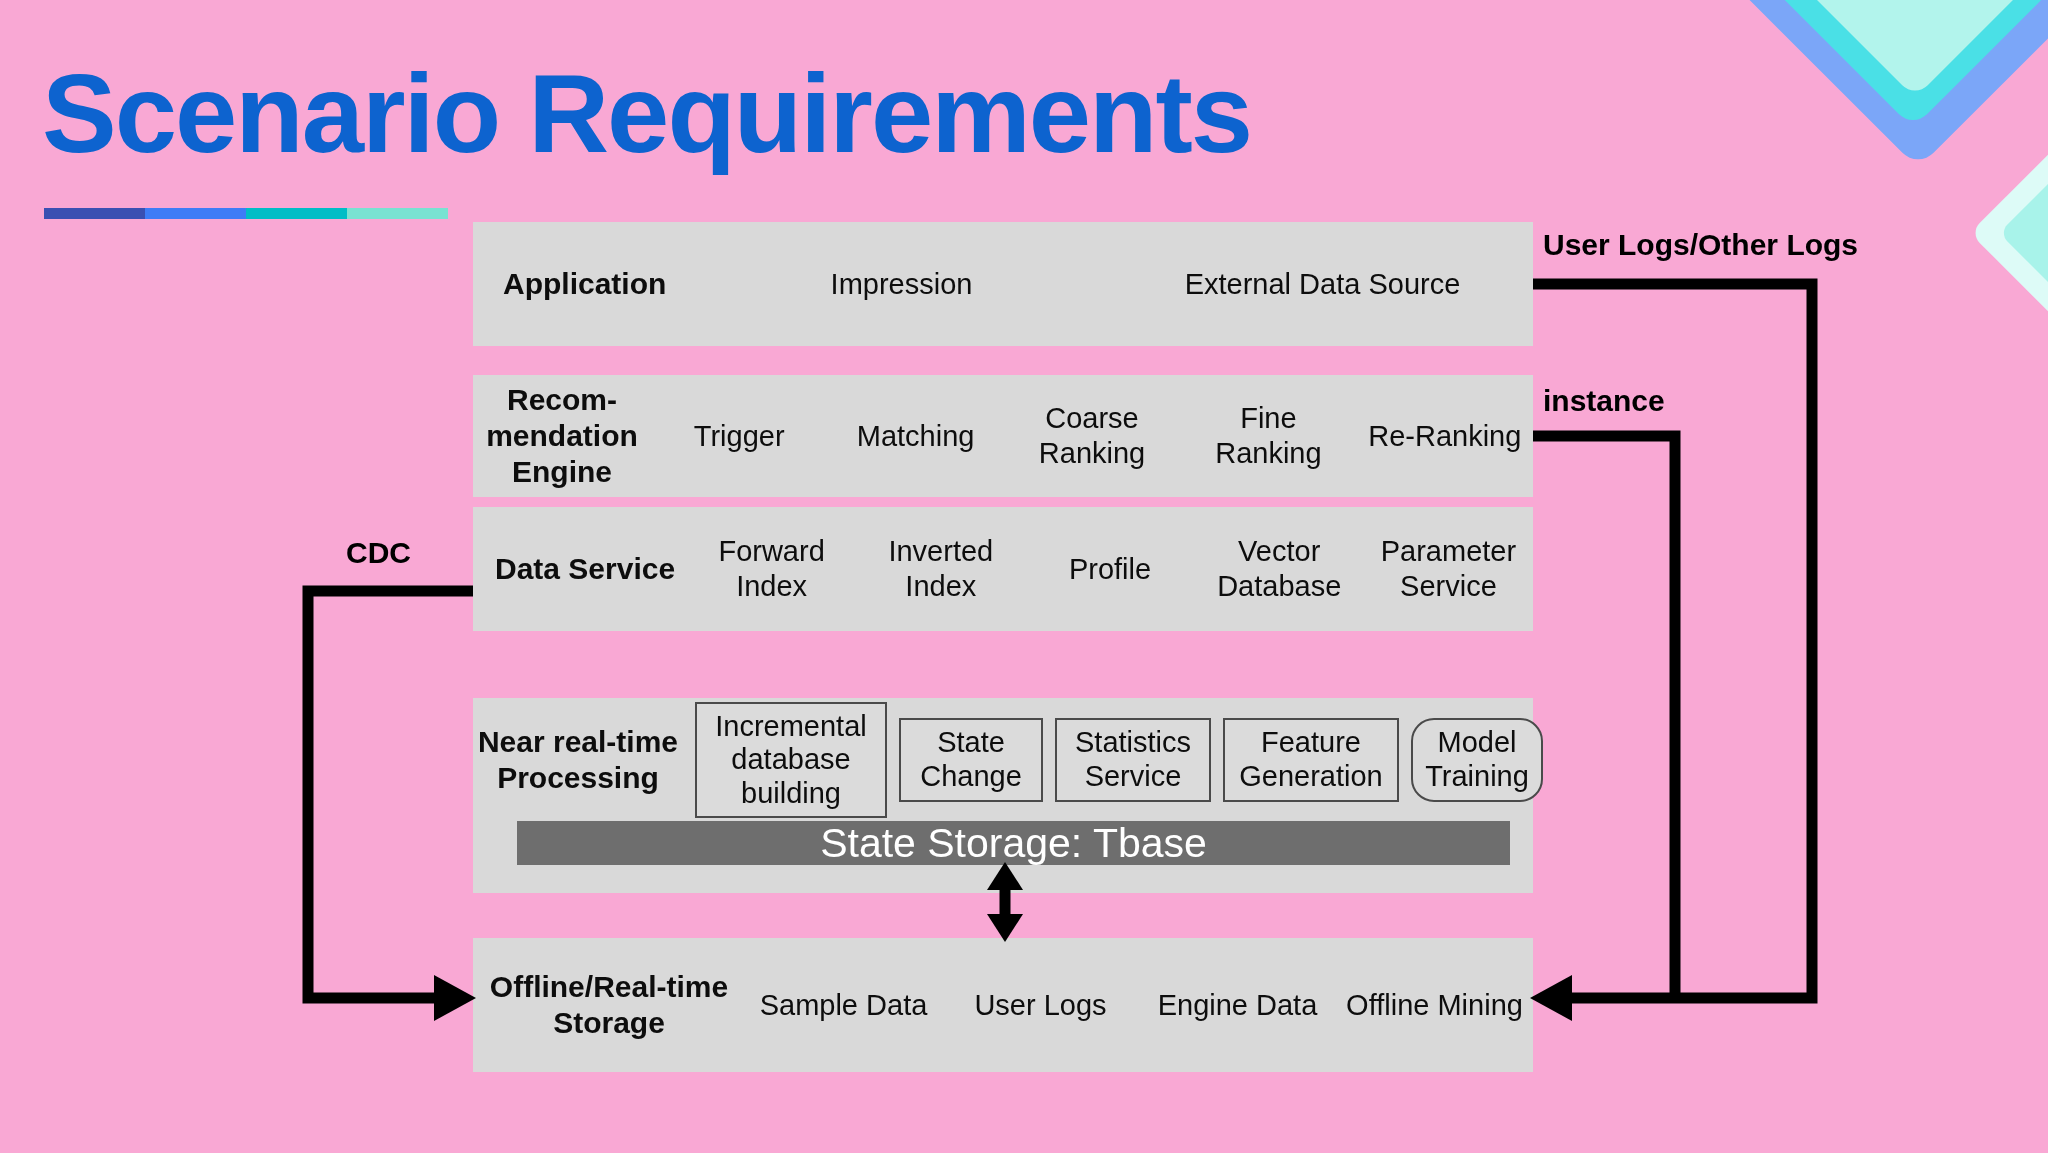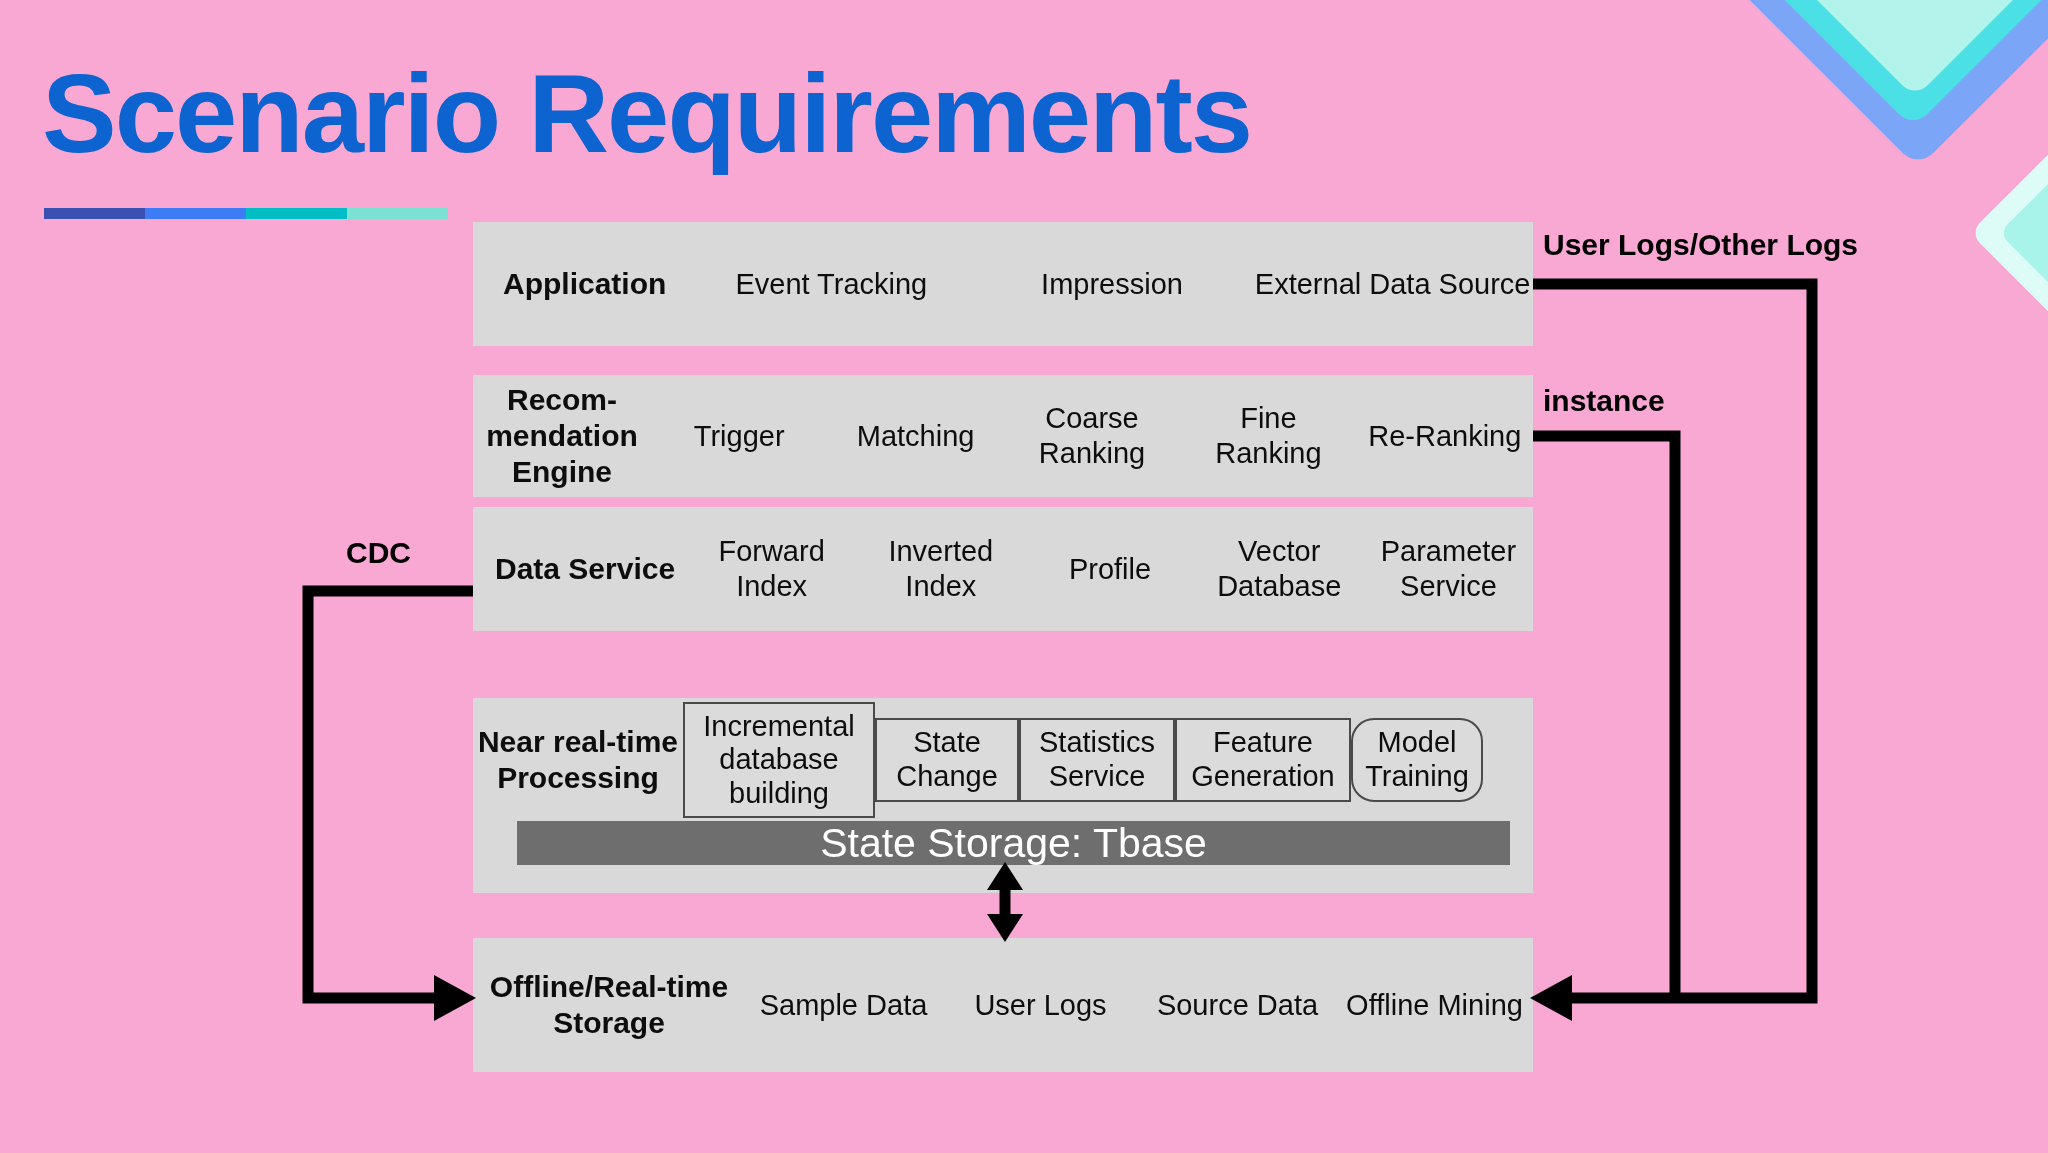--- a/index.html
+++ b/index.html
@@ -33,21 +33,21 @@
   .row1{top:222px;height:124px;}
   .row1 .layer-label{width:188px;padding-left:30px;text-align:left;}
   .row2{top:375px;height:122px;}
   .row2 .layer-label{width:178px;text-align:center;}
   .row3{top:507px;height:124px;}
   .row3 .layer-label{width:192px;padding-left:22px;text-align:left;}
   .row5{top:938px;height:134px;}
   .row5 .layer-label{width:272px;text-align:center;}
   
   .row4{top:698px;height:195px;display:block;}
-  .row4-top{height:124px;display:flex;align-items:center;}
+  .row4-top{height:124px;display:flex;align-items:center;gap:12px;}
   .row4-top .layer-label{width:210px;text-align:center;}
   .pbox{
     border:2px solid #4a4a4a;background:#dbdbdb;flex:none;
     display:flex;align-items:center;justify-content:center;
     text-align:center;font-size:29px;line-height:1.16;white-space:pre-line;
   }
   .b0{width:188px;height:112px;}
   .b1{width:140px;height:80px;}
   .b2{width:152px;height:80px;}
   .b3{width:172px;height:80px;}
@@ -80,21 +80,20 @@
   <div class="accent">
     <span class="seg0"></span>
     <span class="seg1"></span>
     <span class="seg2"></span>
     <span class="seg3"></span>
   </div>
 
   <div class="layer row1">
     <div class="layer-label">Application</div>
     <div class="items">
-      <div class="item">Event Tracking</div>
       <div class="item">Impression</div>
       <div class="item">External Data Source</div>
     </div>
   </div>
 
   <div class="layer row2">
     <div class="layer-label">Recom-
 mendation
 Engine</div>
     <div class="items">
@@ -140,21 +139,21 @@
     </div>
     <div class="state-bar">State Storage: Tbase</div>
   </div>
 
   <div class="layer row5">
     <div class="layer-label">Offline/Real-time
 Storage</div>
     <div class="items">
       <div class="item">Sample Data</div>
       <div class="item">User Logs</div>
-      <div class="item">Source Data</div>
+      <div class="item">Engine Data</div>
       <div class="item">Offline Mining</div>
     </div>
   </div>
 
   <svg class="arrows" width="2048" height="1153" viewBox="0 0 2048 1153">
 
     <polyline points="473,591 308,591 308,998 438,998"></polyline>
     <polygon points="476,998 434,975 434,1021"></polygon>
 
     <polyline points="1533,284 1812,284 1812,998 1572,998"></polyline>

